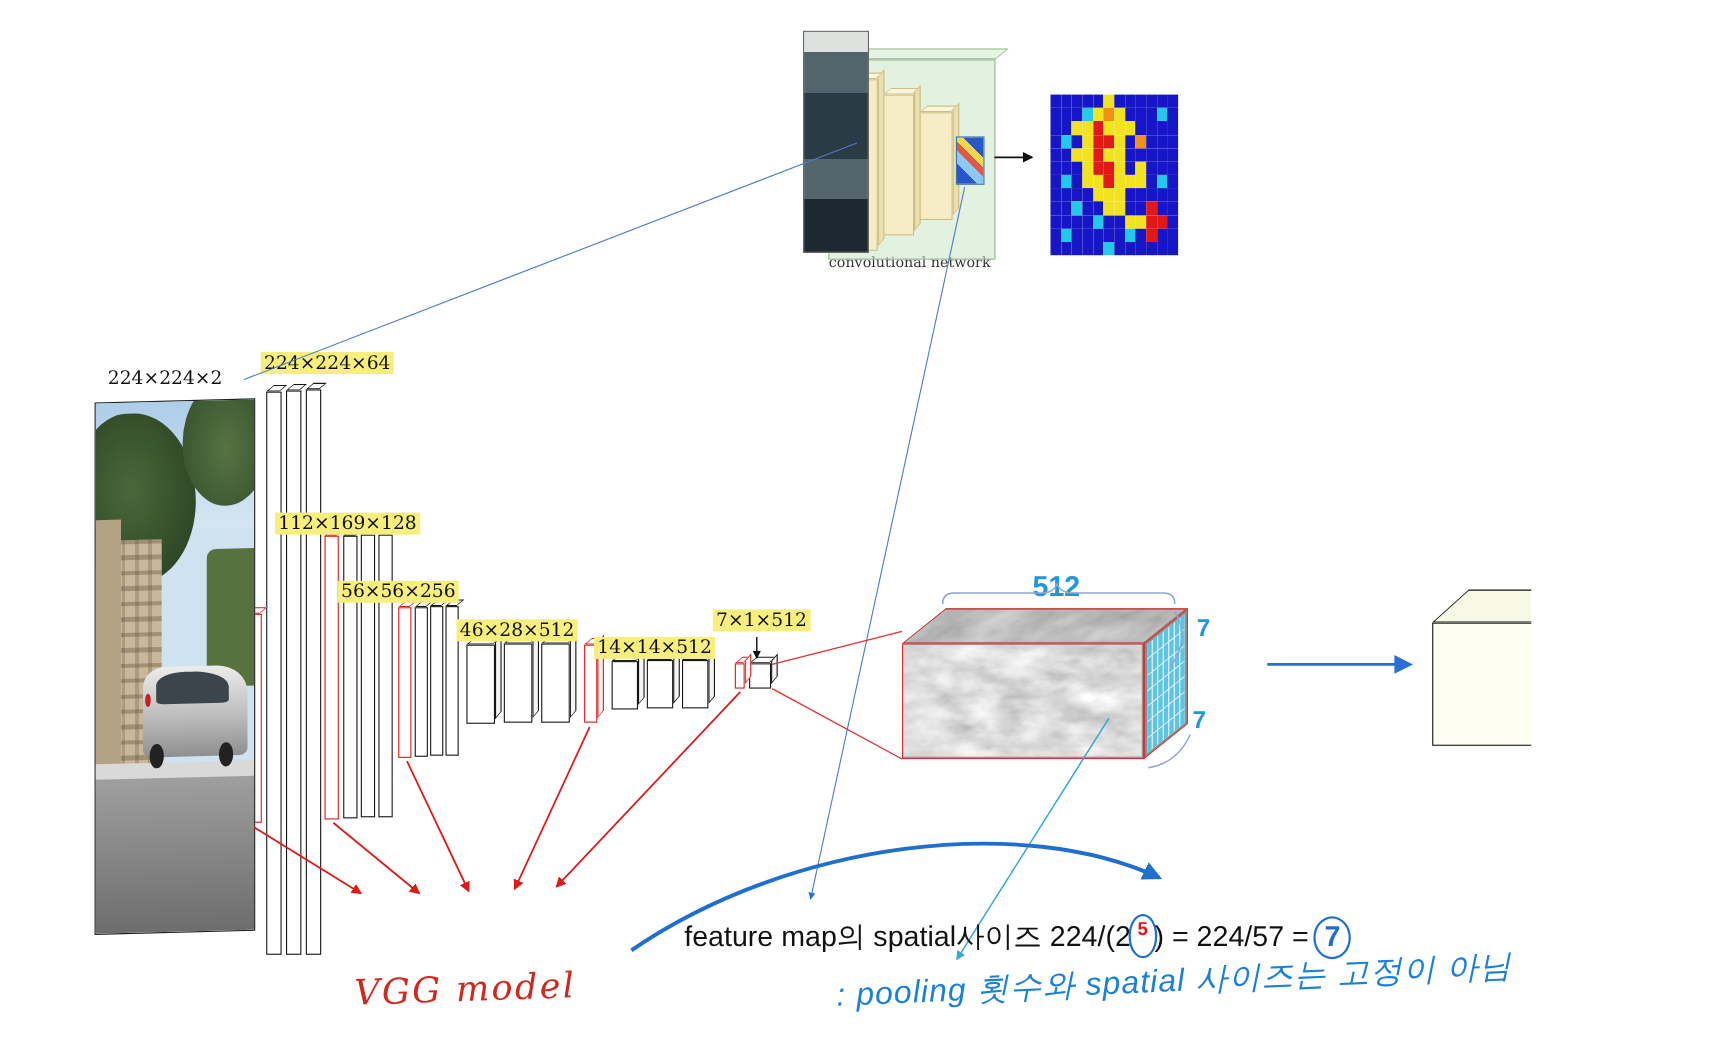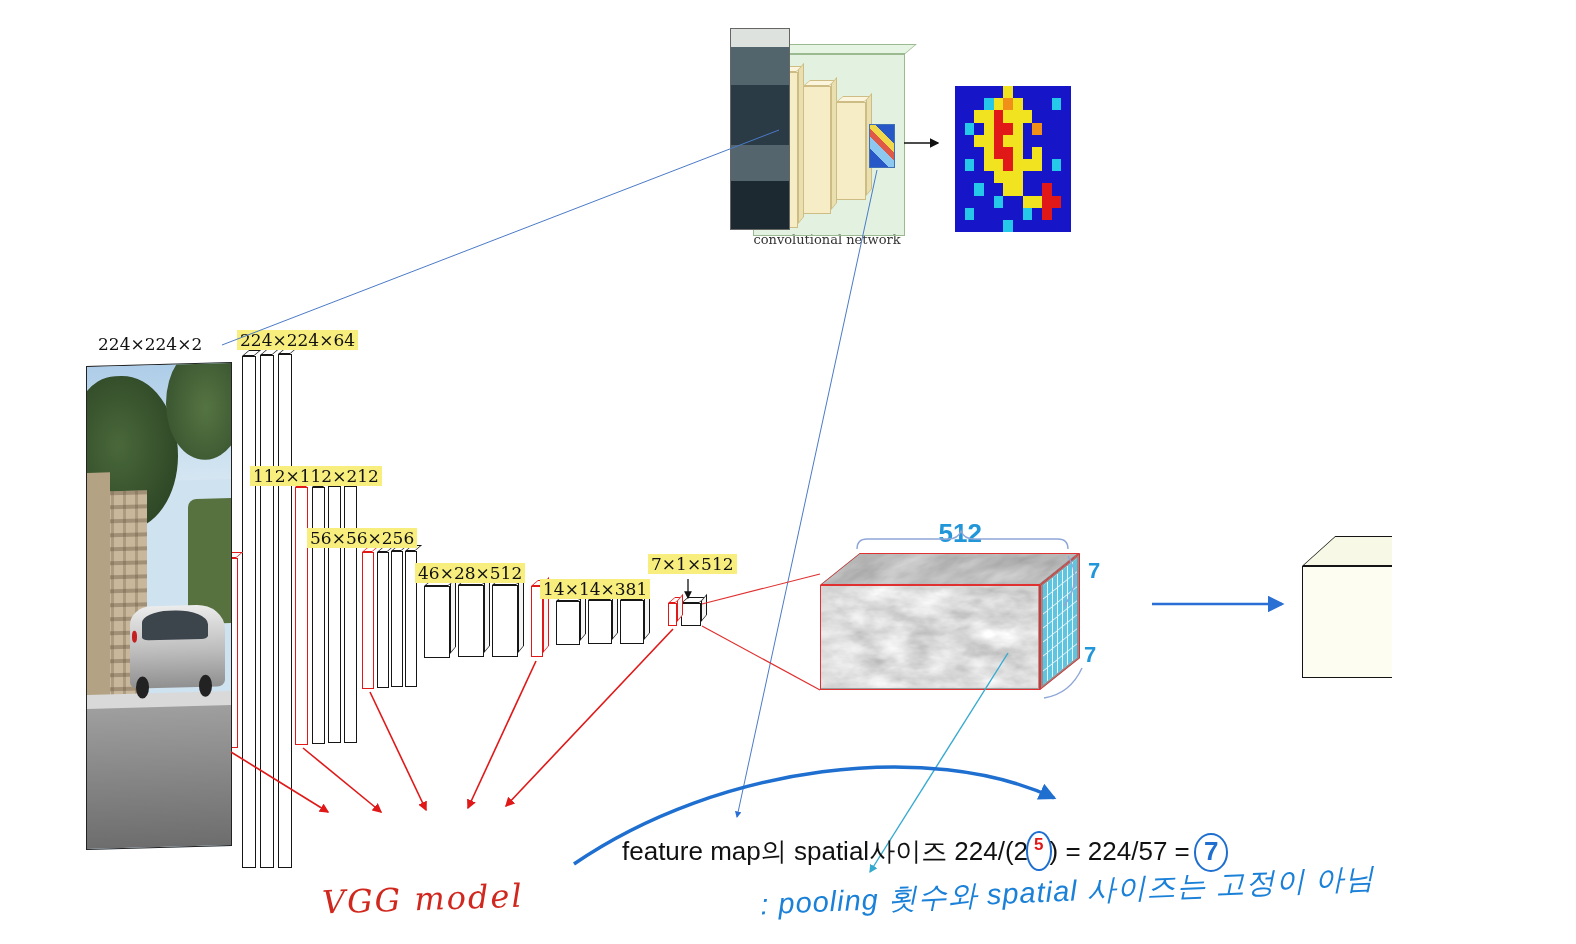--- a/index.html
+++ b/index.html
@@ -290,25 +290,25 @@
   <div class="layer cube" style="left:458px;top:585px;width:26px;height:72px;z-index:26"></div>
   <div class="layer cube" style="left:492px;top:585px;width:26px;height:72px;z-index:25"></div>
   <div class="layer cube red" style="left:531px;top:586px;width:12px;height:71px;z-index:24"></div>
   <div class="layer cube" style="left:556px;top:601px;width:24px;height:44px;z-index:23"></div>
   <div class="layer cube" style="left:588px;top:600px;width:24px;height:44px;z-index:22"></div>
   <div class="layer cube" style="left:620px;top:600px;width:24px;height:44px;z-index:21"></div>
   <div class="layer cube red" style="left:668px;top:603px;width:9px;height:23px;z-index:19"></div>
   <div class="layer cube" style="left:681px;top:603px;width:20px;height:23px;z-index:18"></div>
 
   <div class="mlabel" style="left:98px;top:334px">224×224×2</div>
-  <div class="mlabel hl" style="left:237px;top:330px">224×224×64</div>
-  <div class="mlabel hl" style="left:250px;top:466px">112×112×212</div>
+  <div class="mlabel hl" style="left:237px;top:320px">224×224×64</div>
+  <div class="mlabel hl" style="left:250px;top:466px">112×169×128</div>
   <div class="mlabel hl" style="left:307px;top:528px">56×56×256</div>
   <div class="mlabel hl" style="left:415px;top:563px">46×28×512</div>
-  <div class="mlabel hl" style="left:540px;top:579px">14×14×381</div>
+  <div class="mlabel hl" style="left:540px;top:579px">14×14×512</div>
   <div class="mlabel hl" style="left:648px;top:554px">7×1×512</div>
 
   <div class="fm-face" id="fm-top">
     <svg width="217" height="30">
         <rect width="217" height="30" filter="url(#grayNoise)"></rect>
         <rect width="217" height="30" fill="rgba(0,0,0,0.15)"></rect>
       </svg>
   </div>
   <div class="fm-face" id="fm-front">
     <svg width="217" height="102">

